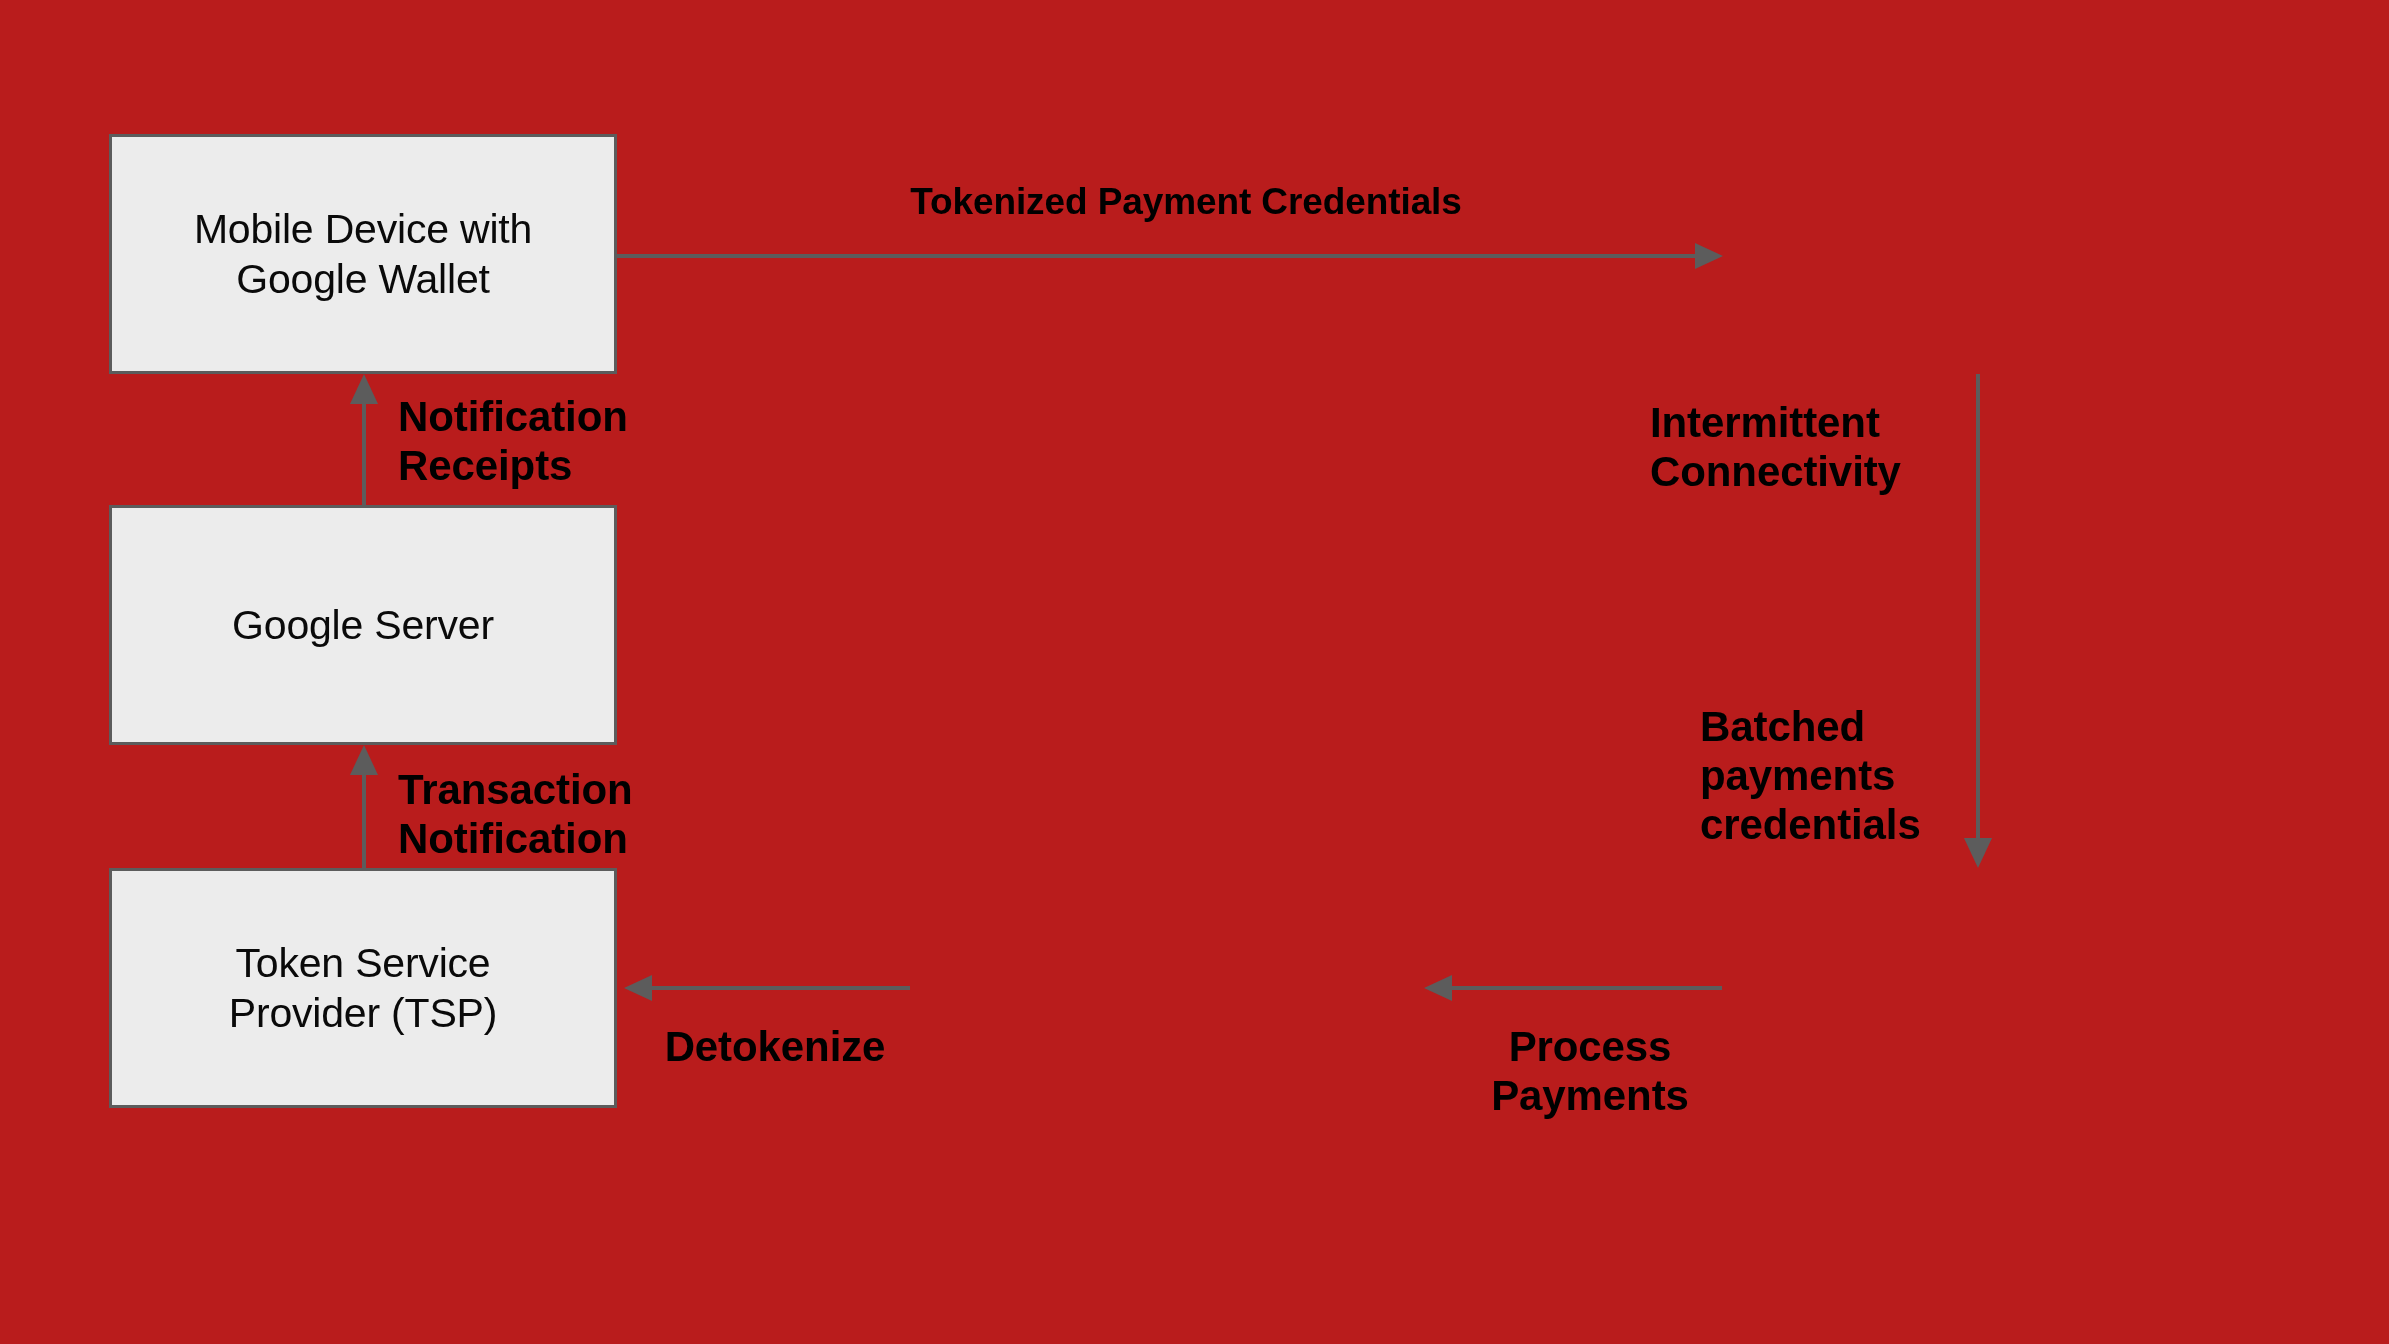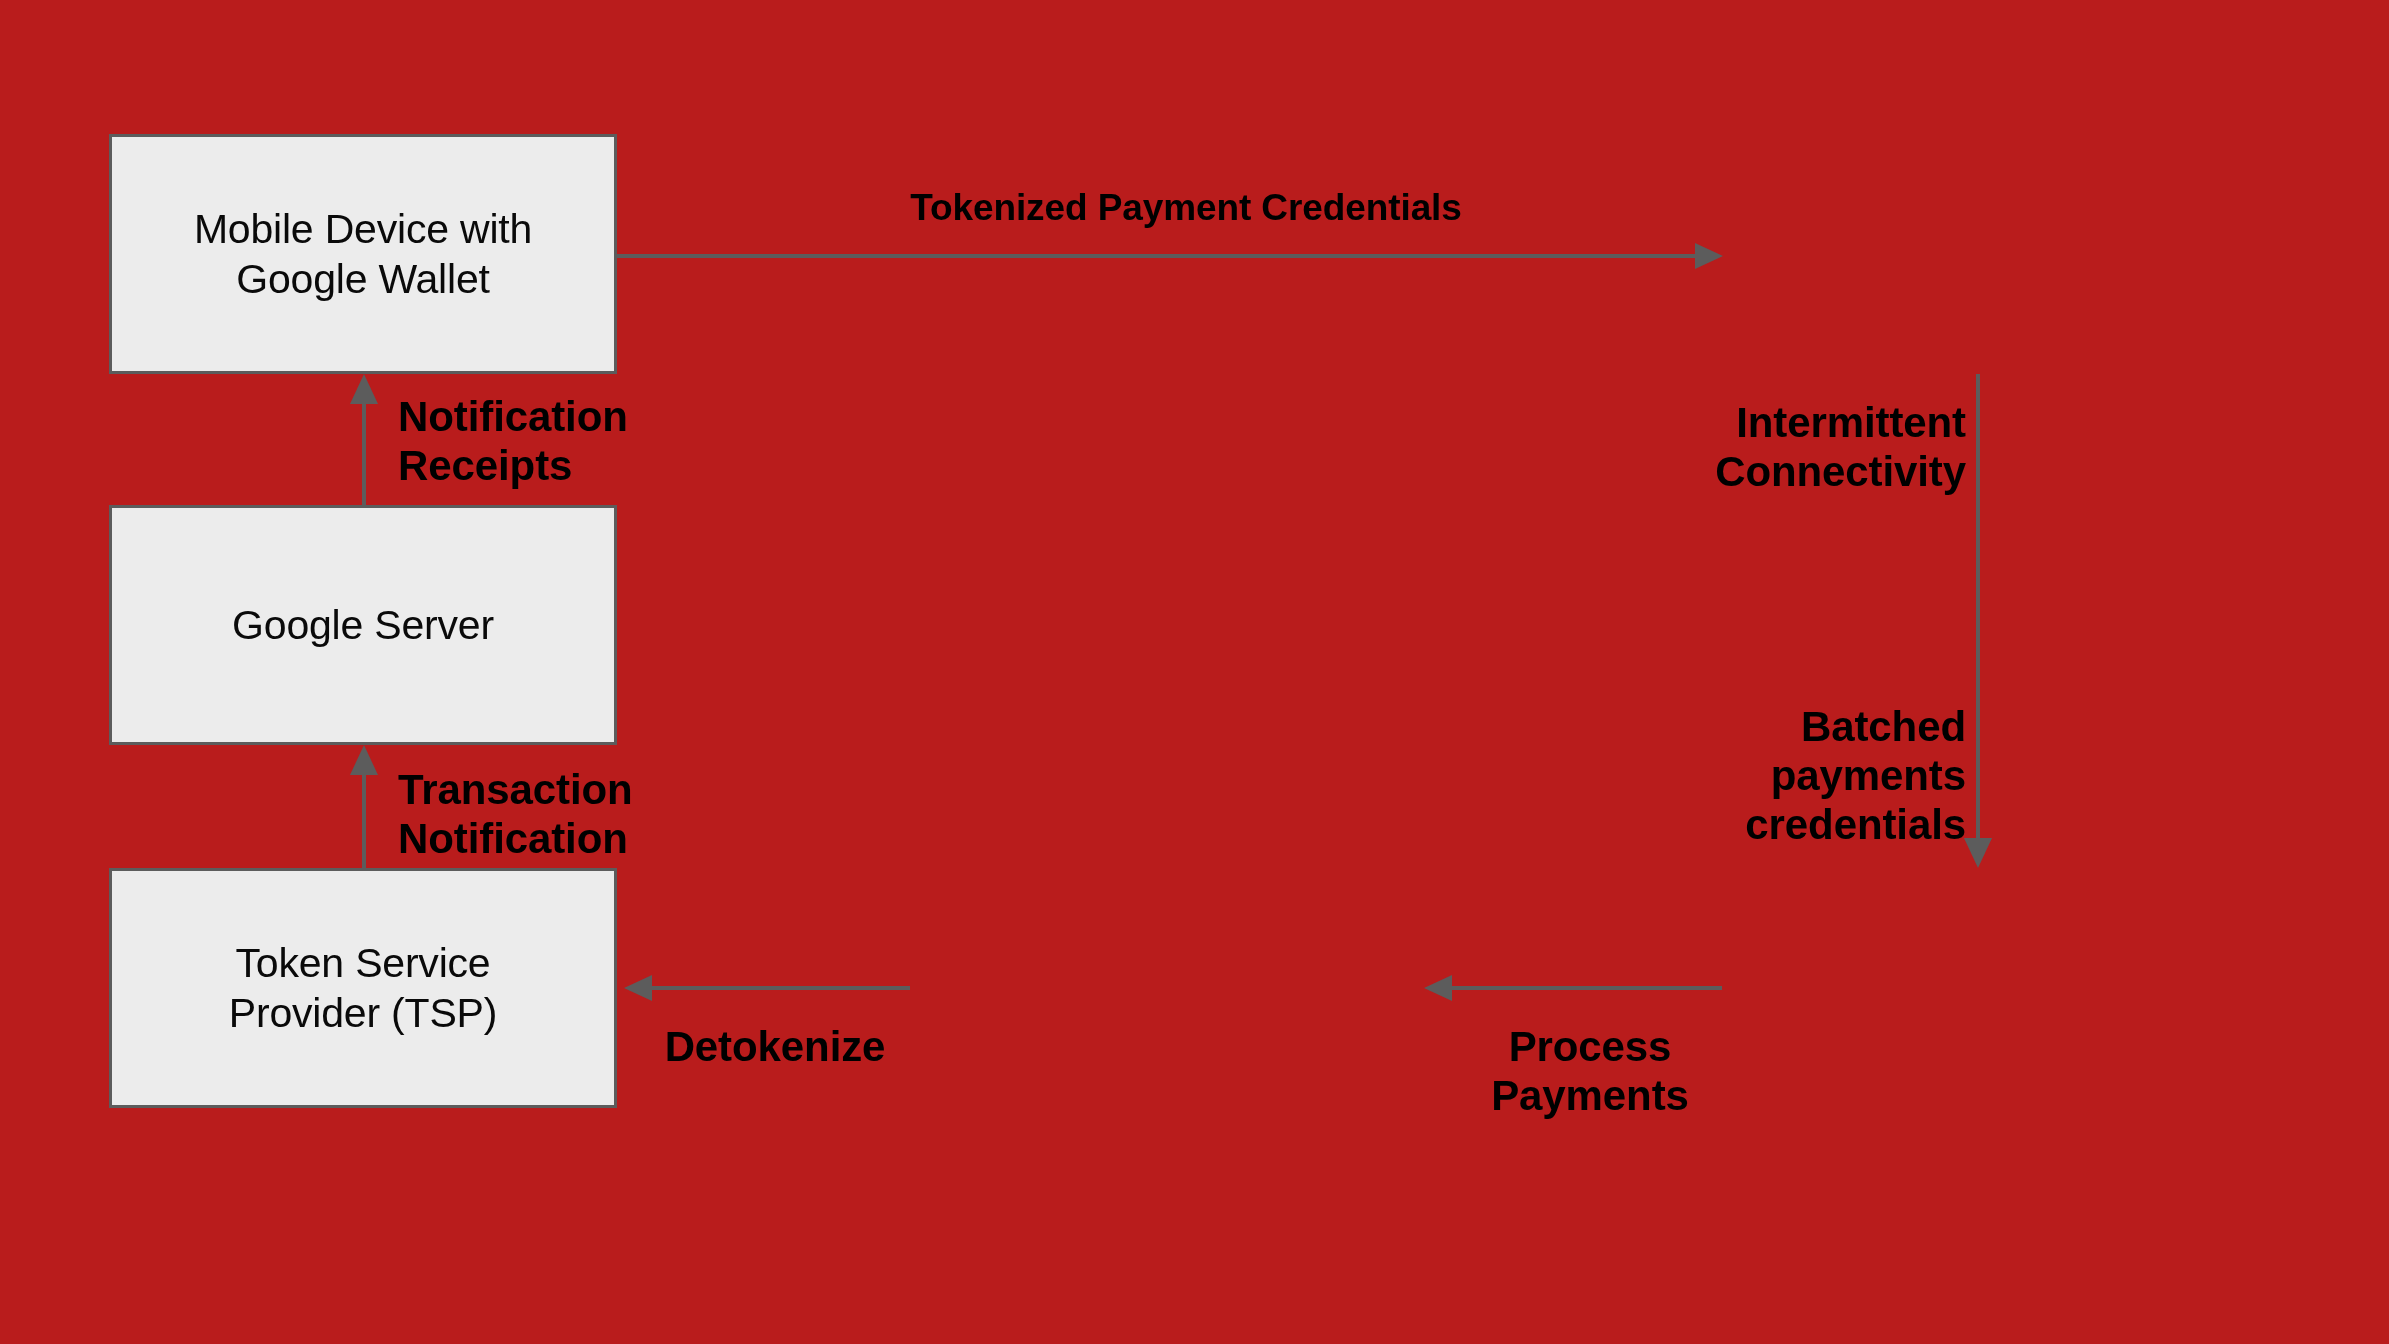--- a/index.html
+++ b/index.html
@@ -41,25 +41,24 @@
     position: absolute;
     font-family: "Liberation Sans", sans-serif;
     font-size: 42px;
     font-weight: bold;
     color: #000000;
     line-height: 1.17;
     white-space: pre-line;
     letter-spacing: -0.1px;
   }
   .edge-label.lbl-left   { text-align: left; }
-  .edge-label.lbl-right  { text-align: right; }
+  .edge-label.lbl-right  { }
   .edge-label.lbl-center { text-align: center; }
   .edge-label.big {
     font-size: 37px;
-    margin-top: 6px;
   }
   svg.edges {
     position: absolute;
     left: 0;
     top: 0;
     width: 2389px;
     height: 1344px;
     overflow: visible;
   }
   svg.edges line {

